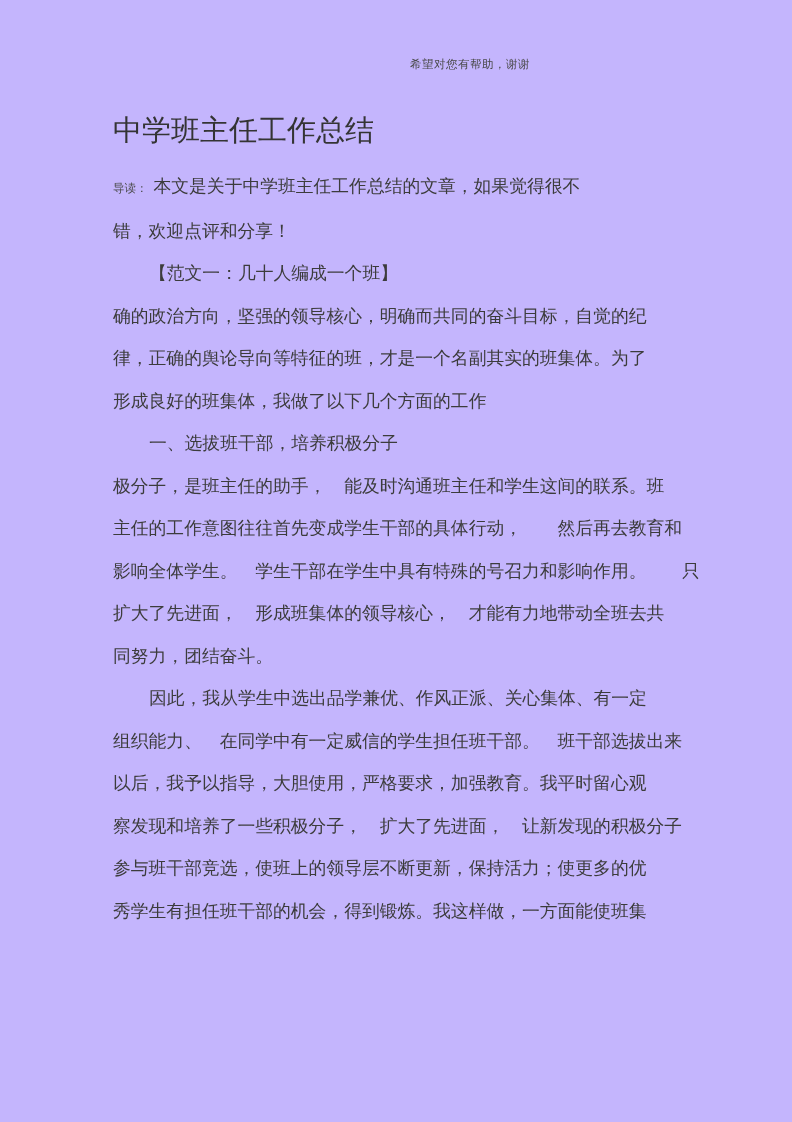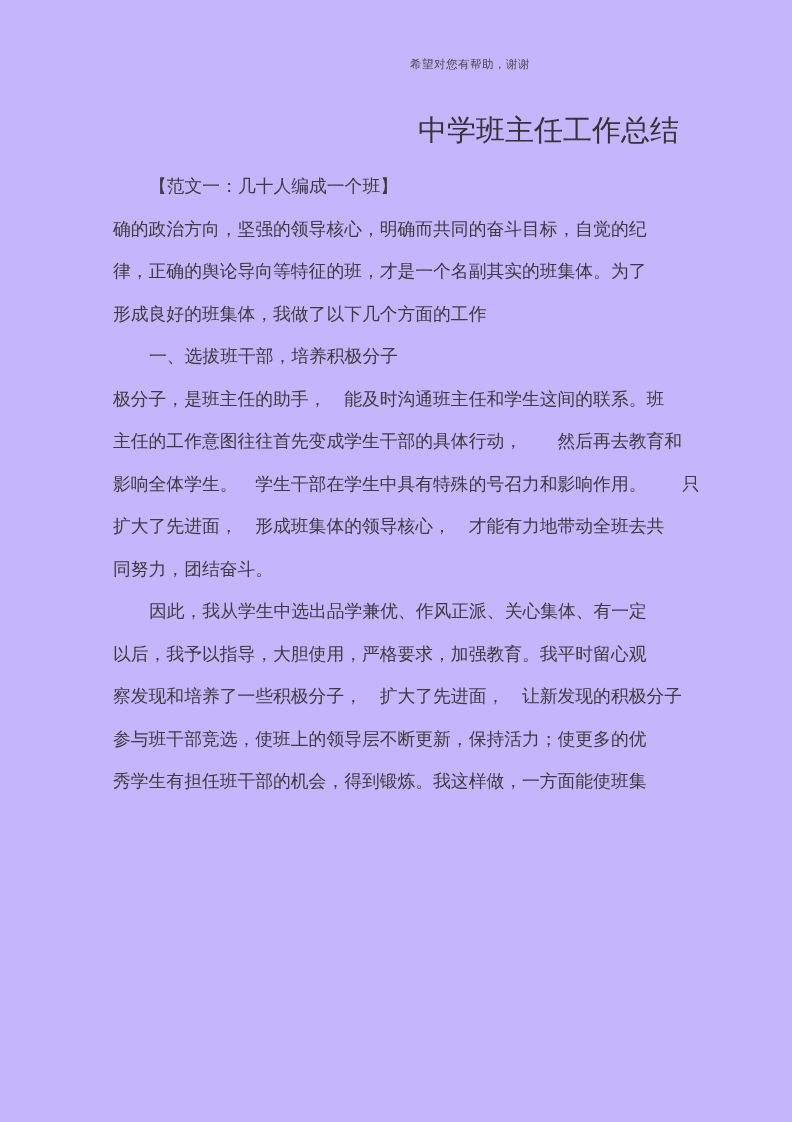--- a/index.html
+++ b/index.html
@@ -25,21 +25,21 @@
     font-size: 11.5px;
     line-height: 16px;
     letter-spacing: 0.5px;
     color: #4a4a4a;
   }
   .doc-title {
     position: absolute;
     top: 108px;
     left: 113px;
     width: 566px;
-    text-align: right;
+    text-align: left;
     font-size: 29px;
     line-height: 44px;
     font-weight: normal;
     color: #343434;
     margin: 0;
   }
   .doc-body {
     position: absolute;
     top: 165px;
     left: 113px;
@@ -64,38 +64,43 @@
 </head>
 <body>
 
 <div class="page">
   <div class="doc-header">希望对您有帮助，谢谢</div>
 
   <h1 class="doc-title">中学班主任工作总结</h1>
 
   <div class="doc-body">
       <div>
+        <div class="doc-line"><span class="lead-label">导读：</span>本文是关于中学班主任工作总结的文章，如果觉得很不</div>
+        <div class="doc-line">错，欢迎点评和分享！</div>
+      </div>
+      <div>
         <div class="doc-line indent">【范文一：几十人编成一个班】</div>
       </div>
       <div>
         <div class="doc-line">确的政治方向，坚强的领导核心，明确而共同的奋斗目标，自觉的纪</div>
         <div class="doc-line">律，正确的舆论导向等特征的班，才是一个名副其实的班集体。为了</div>
         <div class="doc-line">形成良好的班集体，我做了以下几个方面的工作</div>
       </div>
       <div>
         <div class="doc-line indent">一、选拔班干部，培养积极分子</div>
       </div>
       <div>
         <div class="doc-line">极分子，是班主任的助手，　能及时沟通班主任和学生这间的联系。班</div>
         <div class="doc-line">主任的工作意图往往首先变成学生干部的具体行动，　　然后再去教育和</div>
         <div class="doc-line">影响全体学生。　学生干部在学生中具有特殊的号召力和影响作用。　　只</div>
         <div class="doc-line">扩大了先进面，　形成班集体的领导核心，　才能有力地带动全班去共</div>
         <div class="doc-line">同努力，团结奋斗。</div>
       </div>
       <div>
         <div class="doc-line indent">因此，我从学生中选出品学兼优、作风正派、关心集体、有一定</div>
+        <div class="doc-line">组织能力、　在同学中有一定威信的学生担任班干部。　班干部选拔出来</div>
         <div class="doc-line">以后，我予以指导，大胆使用，严格要求，加强教育。我平时留心观</div>
         <div class="doc-line">察发现和培养了一些积极分子，　扩大了先进面，　让新发现的积极分子</div>
         <div class="doc-line">参与班干部竞选，使班上的领导层不断更新，保持活力；使更多的优</div>
         <div class="doc-line">秀学生有担任班干部的机会，得到锻炼。我这样做，一方面能使班集</div>
       </div>
     </div>
 </div>
 
 </body></html>

